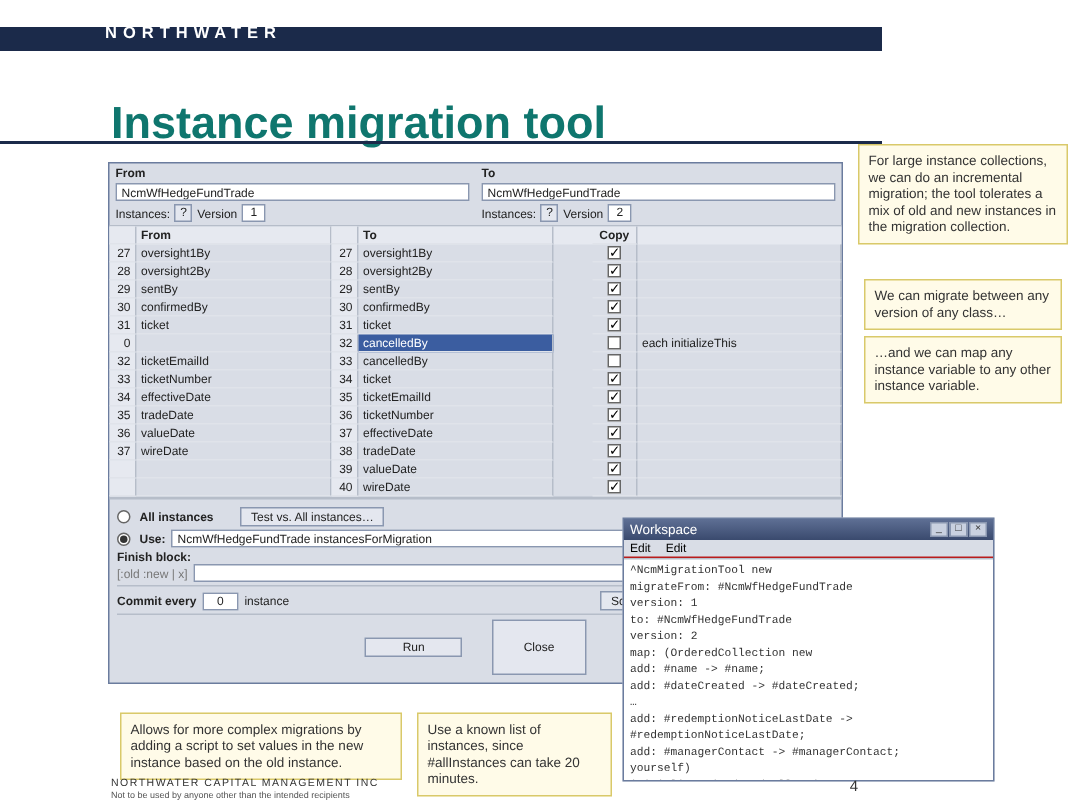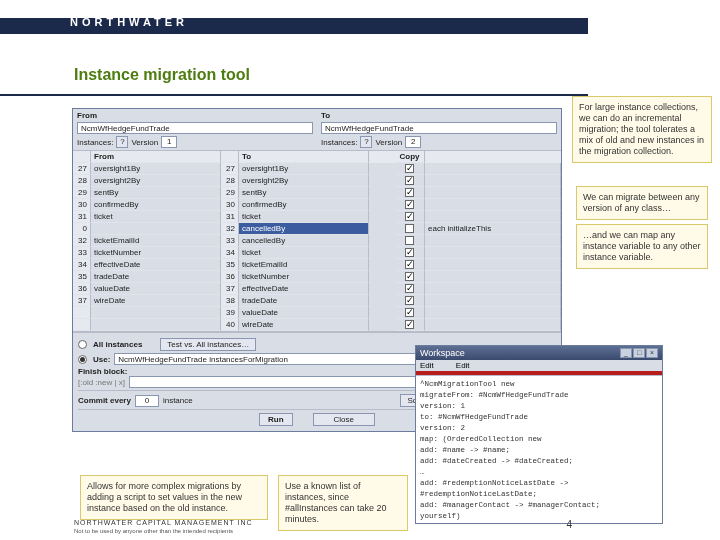--- a/index.html
+++ b/index.html
@@ -4,21 +4,21 @@
 <style>
   * { box-sizing: border-box; margin: 0; padding: 0; }
   body { width: 720px; height: 540px; font-family: Arial, sans-serif; background: #fff; overflow: hidden; position: relative; }
 
   .slide { width: 588px; height: 540px; position: relative; }
 
   
   .topbar { position: absolute; left: 0; top: 18px; width: 100%; height: 16px; background: #1b2a4a; }
   .brand { position: absolute; left: 70px; top: 16px; font-size: 11px; font-weight: bold; letter-spacing: 4px; color: #fff; }
 
-  .title { position: absolute; left: 74px; top: 66px; font-size: 16px; font-weight: bold; color: #4d7c0f; text-align: center; }
+  .title { position: absolute; left: 74px; top: 66px; font-size: 30px; font-weight: bold; color: #0f766e; text-align: center; }
   .title-underline { position: absolute; left: 0; top: 94px; width: 100%; height: 2px; background: #1b2a4a; }
 
   
   .appwin {
     position: absolute; left: 72px; top: 108px; width: 490px;
     font-size: 8px; color: #222; border: 1px solid #6b7c9e; background: #d9dde6;
   }
   .win-title { background: linear-gradient(#5e6f94, #3a4a6e); color: #fff; font-size: 9px; padding: 2px 4px; display: flex; justify-content: space-between; align-items: center; }
   .win-title .winbtns { display: flex; gap: 1px; }
   .winbtn { width: 12px; height: 10px; background: #c9d1e0; border: 1px solid #8a97b0; font-size: 7px; text-align: center; line-height: 8px; color: #333; }
@@ -54,21 +54,21 @@
   .textbox { flex:1; background:#fff; border:1px solid #8a97b0; height:12px; padding:1px 3px; font-size:8px; }
   .btn { background:#e4e7ef; border:1px solid #8a97b0; padding:1px 6px; font-size:8px; cursor:pointer; }
   .spin { width:24px; height:12px; background:#fff; border:1px solid #8a97b0; font-size:8px; text-align:center; }
 
   
   .workspace {
     position: absolute; left: 415px; top: 345px; width: 248px;
     border: 1px solid #6b7c9e; background: #d9dde6; font-size: 8px;
   }
   .ws-body { background: #fff; padding: 3px 4px; font-family: "Courier New", monospace; font-size: 7.5px; line-height: 11px; color: #333; height: 148px; overflow: hidden; border-top:1px solid #b6bdc9;}
-  .ws-menu { font-size:8px; padding:1px 4px; border-bottom:4px solid #b91c1c; display:flex; gap:22px; }
+  .ws-menu { font-size:8px; padding:1px 4px; border-bottom:1px solid #b91c1c; display:flex; gap:10px; }
 
   
   .callout { position: absolute; background: #fffbe8; border: 1px solid #d9c96a; padding: 5px 6px; font-size: 9px; line-height: 11px; color: #333; }
 
   .footer-note { position:absolute; left:74px; bottom:14px; font-size:7px; color:#333; letter-spacing:1px; }
   .footer-sub { position:absolute; left:74px; bottom:6px; font-size:6px; color:#555; }
   .pagenum { position:absolute; right:16px; bottom:10px; font-size:10px; color:#333; }
 </style>
 </head>
 <body>
@@ -252,22 +252,22 @@
         <span class="lbl" style="font-weight:bold">Commit every</span>
         <span class="spin">0</span>
         <span class="lbl">instance</span>
         <span style="flex:1"></span>
         <span class="btn">Script</span>
         <span class="btn">Code</span>
         <span class="btn">Save…</span>
         <span class="btn">Edit…</span>
       </div>
       <div class="bottom-row" style="justify-content:center; gap:20px; border-top:1px solid #b6bdc9; padding-top:3px">
-        <span class="btn" style="padding:1px 8px; font-weight:bold">Run</span>
-        <span class="btn" style="padding:1px 20px">Close</span>
+        <span class="btn" style="padding:1px 24px; font-weight:normal">Run</span>
+        <span class="btn" style="padding:13px 20px">Close</span>
       </div>
     </div>
   </div>
 
   <div class="workspace">
     <div class="win-title">
       <span>Workspace</span>
       <span class="winbtns">
         <span class="winbtn">_</span>
         <span class="winbtn">□</span>

